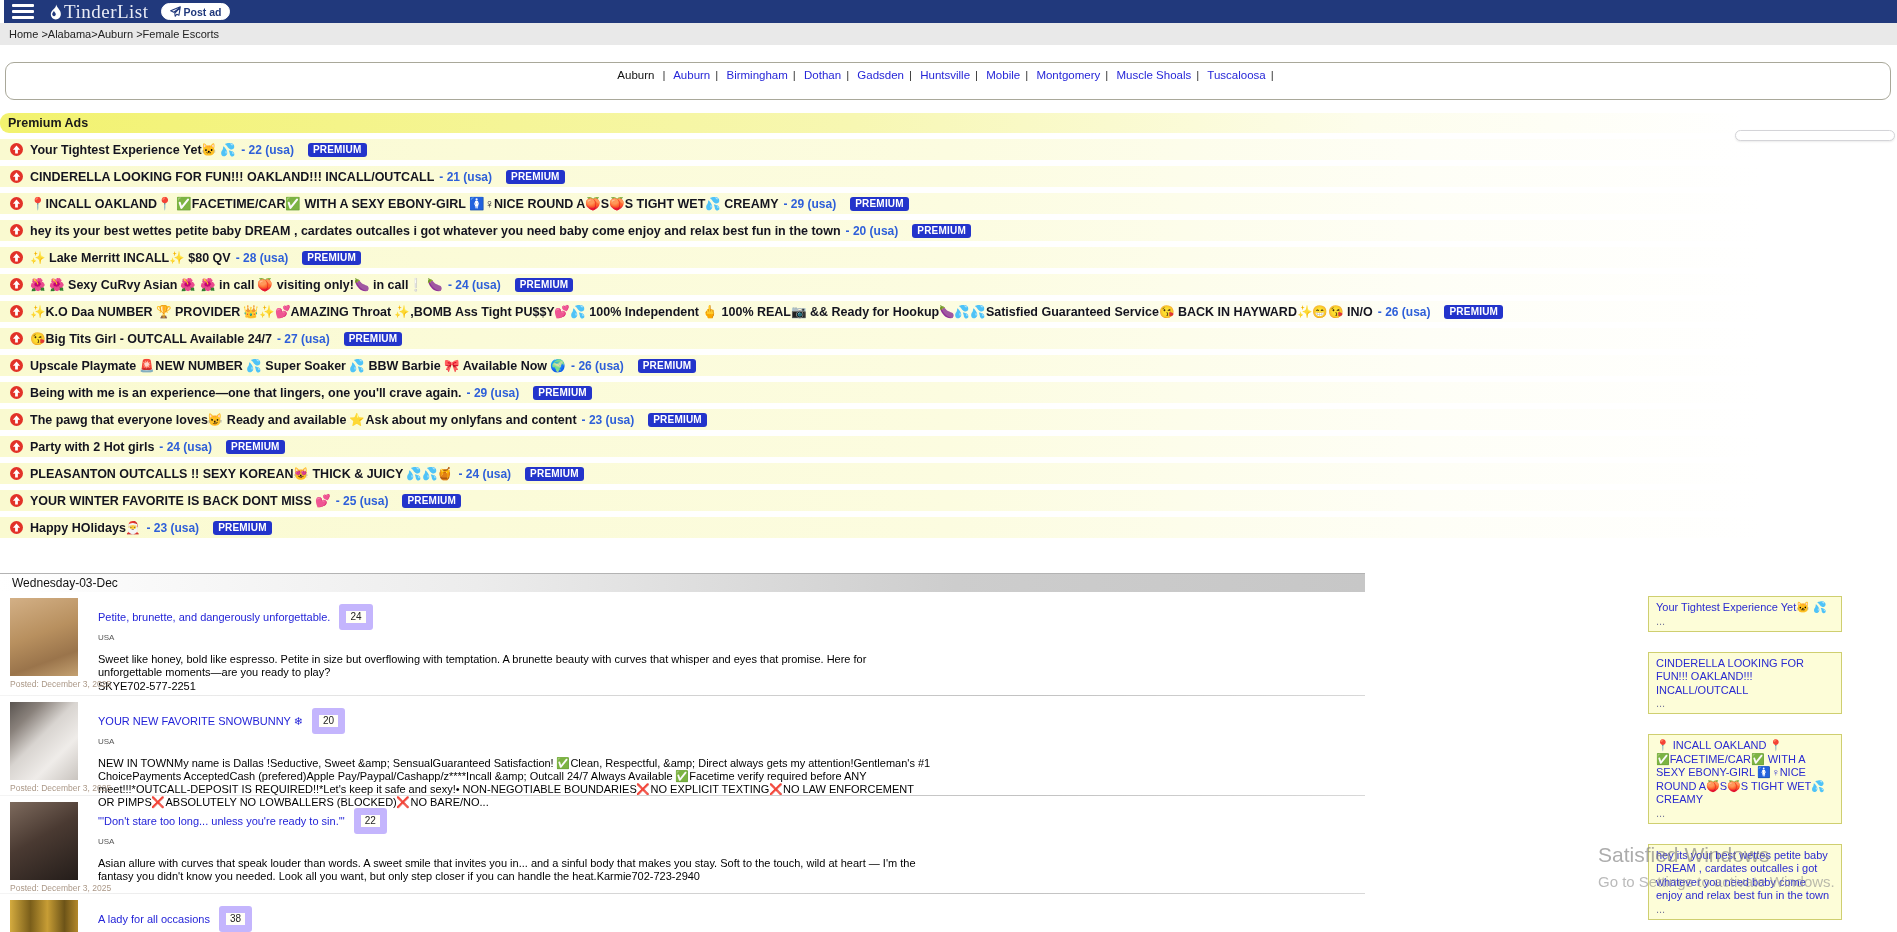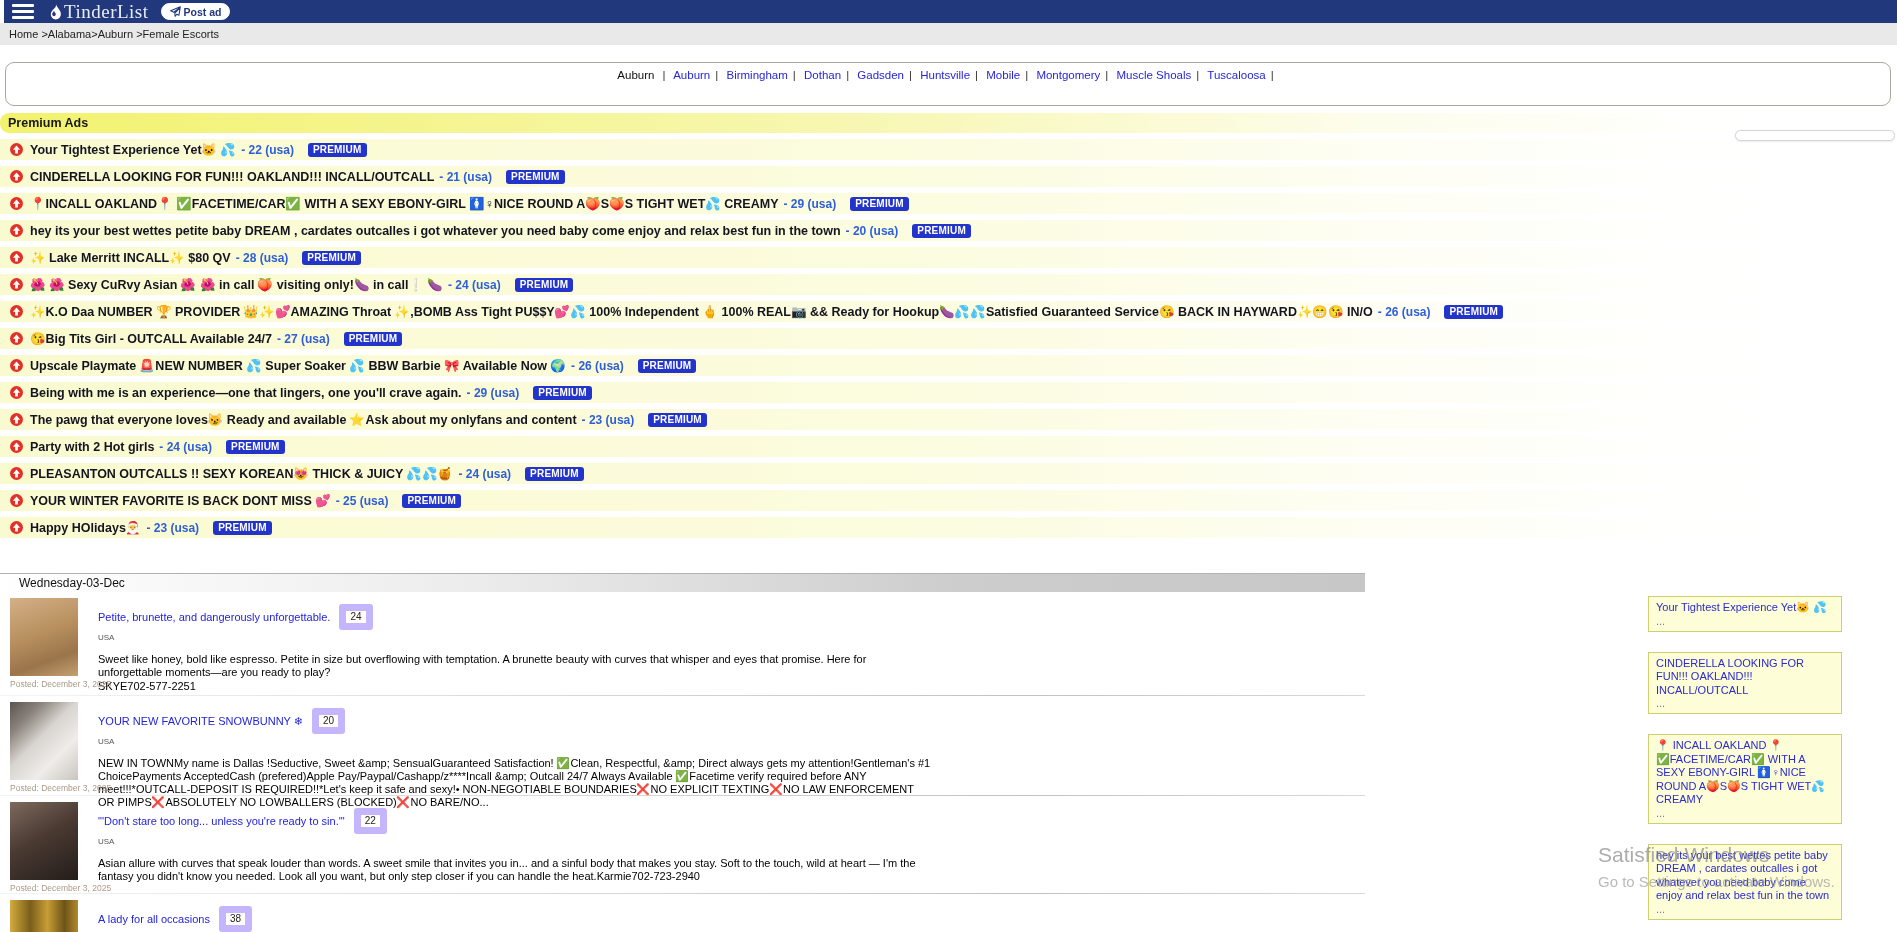--- a/index.html
+++ b/index.html
@@ -19,21 +19,21 @@
             height:17px; display:flex; align-items:center; padding:0 8px; cursor:pointer;text-align:right; }
   .postad span { color:#21397c; font-weight:bold; font-size:10.5px; margin-left:3px; }
   .postad svg { width:11px; height:11px; }
 
   
   .breadcrumb { position:absolute; top:23px; left:0; width:1897px; height:22px;
                 background:#e9e9e9; font-size:11px; color:#222; line-height:22px;
                 padding-left:9px; }
 
   
-  .citybox { position:absolute; top:62px; left:5px; width:1886px; height:44px;
+  .citybox { position:absolute; top:62px; left:5px; width:1886px; height:38px;
              border:1px solid #a9a89a; border-radius:9px; background:#fff;
              text-align:center; line-height:24px; font-size:11.5px; white-space:nowrap; }
   .city-current { color:#111; }
   .city-link { color:#2626d8; text-decoration:none; cursor:pointer; }
   .city-sep { color:#333; margin:0 5px; }
 
   
   .premium { position:absolute; top:113px; left:0; width:1897px; }
   .premium-header { height:20px; line-height:20px; font-weight:bold; font-size:12.5px; color:#1a1a1a;
                     padding-left:8px; margin-bottom:6px;
@@ -48,21 +48,21 @@
             margin-left:5px; cursor:pointer; }
   .badge { background:#2334cb; color:#fff; font-weight:bold; font-size:10px;
            border-radius:3px; padding:1px 5px 2px; margin-left:14px; letter-spacing:.2px; }
 
   .floatbar { position:absolute; top:130px; left:1735px; width:160px; height:11px;
               background:#fff; border:1px solid #d4d4d8; border-radius:6px;
               box-shadow:0 1px 2px rgba(0,0,0,.08); }
 
   
   .main { position:absolute; top:573px; left:0; width:1365px; }
-  .dateband { height:19px; line-height:18px; font-size:12px; color:#111; padding-left:19px;
+  .dateband { height:19px; line-height:18px; font-size:12px; color:#111; padding-left:12px;
               border-top:1px solid #b3b3b3;
               background:linear-gradient(90deg,#ffffff 0%,#ececec 35%,#cdcdcd 70%,#c7c7c7 100%); }
   .listing { position:relative; border-top:1px solid #ddd; }
   .listing:first-of-type { border-top:none; }
   .listing::before { content:""; position:absolute; top:-1px; left:0; width:100%; height:1px;
                      background:linear-gradient(90deg,#f4f4f4,#c2c2c2 75%,#d8d8d8); }
   .listing:first-of-type::before { display:none; }
   .thumb { position:absolute; left:10px; top:6px; width:68px; height:78px; background:#888; }
   .thumb.v0 { background:linear-gradient(160deg,#d3b086 0%,#b8905f 45%,#9a744b 75%,#c4a171 100%); }
   .thumb.v1 { background:linear-gradient(135deg,#5a5450 0%,#8a827c 22%,#d8d4d0 45%,#efece9 70%,#c9c4bf 100%); }

